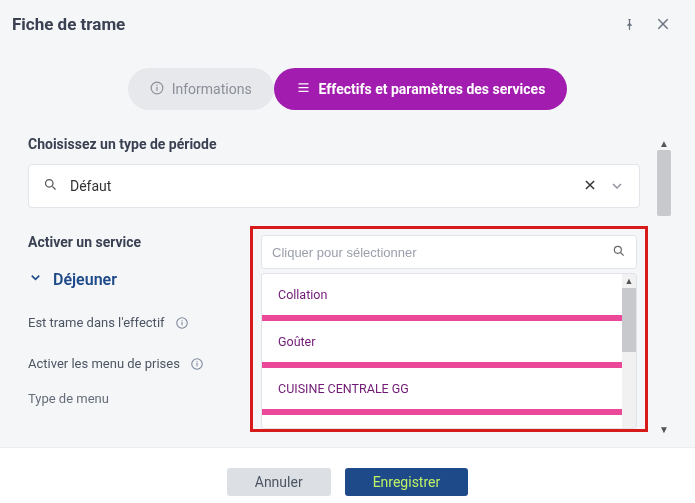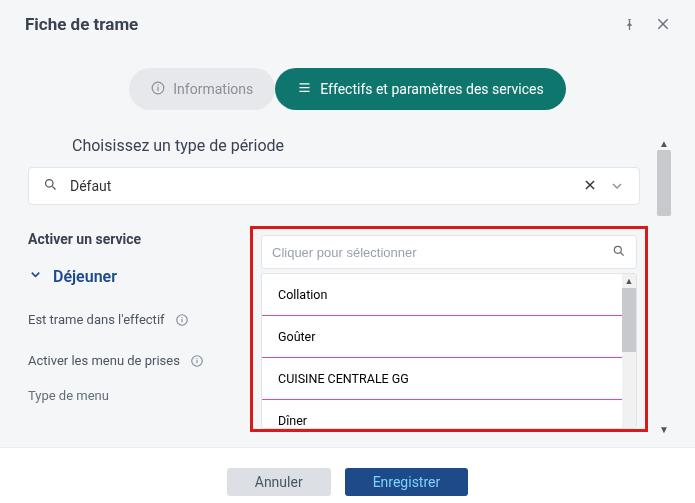--- a/index.html
+++ b/index.html
@@ -15,21 +15,21 @@
   .dialog {
     width: 695px;
     height: 503px;
     background: #f5f6f8;
     position: relative;
   }
   .header {
     display: flex;
     align-items: center;
     justify-content: space-between;
-    padding: 14px 24px 10px 25px;
+    padding: 14px 24px 10px 12px;
     text-align: right;
   }
   .header-title {
     font-size: 17px;
     font-weight: 700;
     color: #3a4152;
   }
   .header-actions {
     display: flex;
     gap: 18px;
@@ -53,23 +53,23 @@
     display: inline-flex;
     align-items: center;
     gap: 8px;
     cursor: pointer;
   }
   .pill-gray {
     background: #e6e8ec;
     color: #8b8f99;
   }
   .pill-blue {
-    background: #0f766e;
+    background: #a21caf;
     color: #fff;
-    font-weight: 400;
+    font-weight: 700;
   }
   .content {
     padding: 0 28px;
     position: relative;
     height: 300px;
   }
   .scroll-track {
     position: absolute;
     right: 24px;
     top: 0;
@@ -88,31 +88,30 @@
     top: 14px; left: 0;
     width: 14px; height: 66px;
     background: #c7c9cc;
     border-radius: 2px;
   }
   .scroll-down {
     position:absolute;bottom:0;left:0;width:14px;height:14px;
     display:flex;align-items:center;justify-content:center;color:#555;font-size:10px;
   }
   .section-label {
-    font-size: 16px;
-    font-weight: 400;
+    font-size: 14px;
+    font-weight: 700;
     color: #3a4152;
     margin-bottom: 12px;
-    margin-left: 44px;
   }
   .select-box {
     background: #fff;
     border: 1px solid #e1e4e8;
     border-radius: 4px;
-    height: 38px;
+    height: 44px;
     display: flex;
     align-items: center;
     padding: 0 14px;
     gap: 12px;
     width: 612px;
   }
   .select-box .value {
     flex: 1;
     font-size: 14px;
     color: #333;
@@ -178,23 +177,23 @@
     margin:0 8px 6px 8px;
     border:1px solid #e1e4e8;
     border-radius:3px;
     height:156px;
     position:relative;
     overflow:hidden;
   }
   .dd-item {
     padding:13px 16px;
     font-size:12.5px;
-    color:#000000;
+    color:#701a75;
     cursor:pointer;
-    border-bottom:1px solid #ec4899;
+    border-bottom:6px solid #ec4899;
   }
   .dd-item:last-child{border-bottom:none;}
   .dd-scroll-track{
     position:absolute;right:0;top:0;width:14px;height:100%;
     background:#f1f1f1;
   }
   .dd-scroll-up{position:absolute;top:0;left:0;width:14px;height:14px;display:flex;align-items:center;justify-content:center;font-size:9px;color:#555;}
   .dd-scroll-thumb{position:absolute;top:14px;left:0;width:14px;height:64px;background:#c7c9cc;}
   .footer {
     position: absolute;
@@ -202,21 +201,21 @@
     height:56px;
     background:#fff;
     border-top:1px solid #eceef1;
     display:flex;align-items:center;justify-content:center;gap:14px;
   }
   .btn {
     height:28px;padding:0 28px;border-radius:3px;font-size:14px;cursor:pointer;
     display:inline-flex;align-items:center;justify-content:center;margin-top:13px;
   }
   .btn-gray{background:#dcdfe3;color:#4b5563;}
-  .btn-blue{background:#1e4a8a;color:#7dd3fc;}
+  .btn-blue{background:#1e4a8a;color:#bef264;}
 </style>
 </head>
 <body>
 
 <div class="dialog">
 
   <div class="header">
     <div class="header-title">Fiche de trame</div>
     <div class="header-actions">
       <span class="header-icon">

